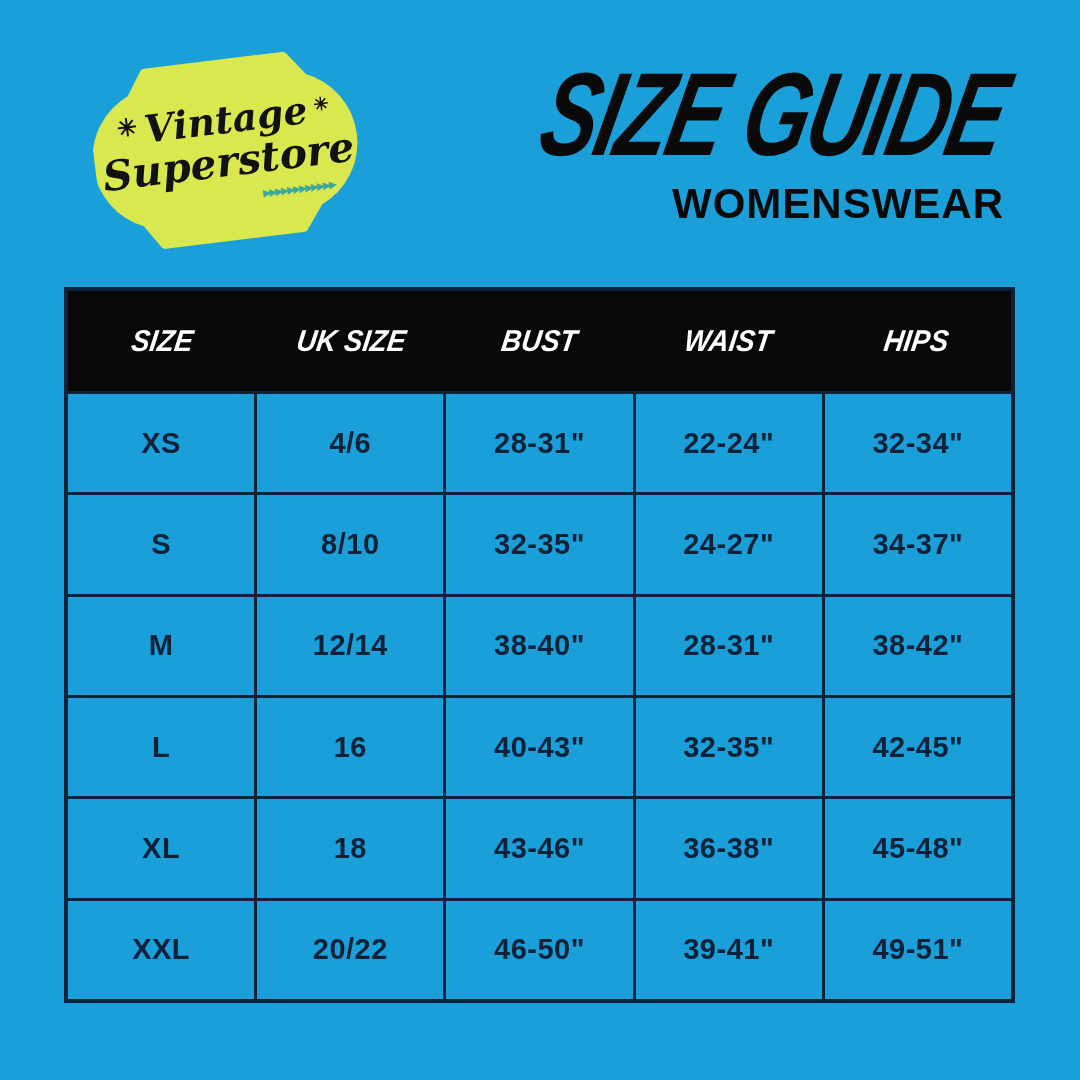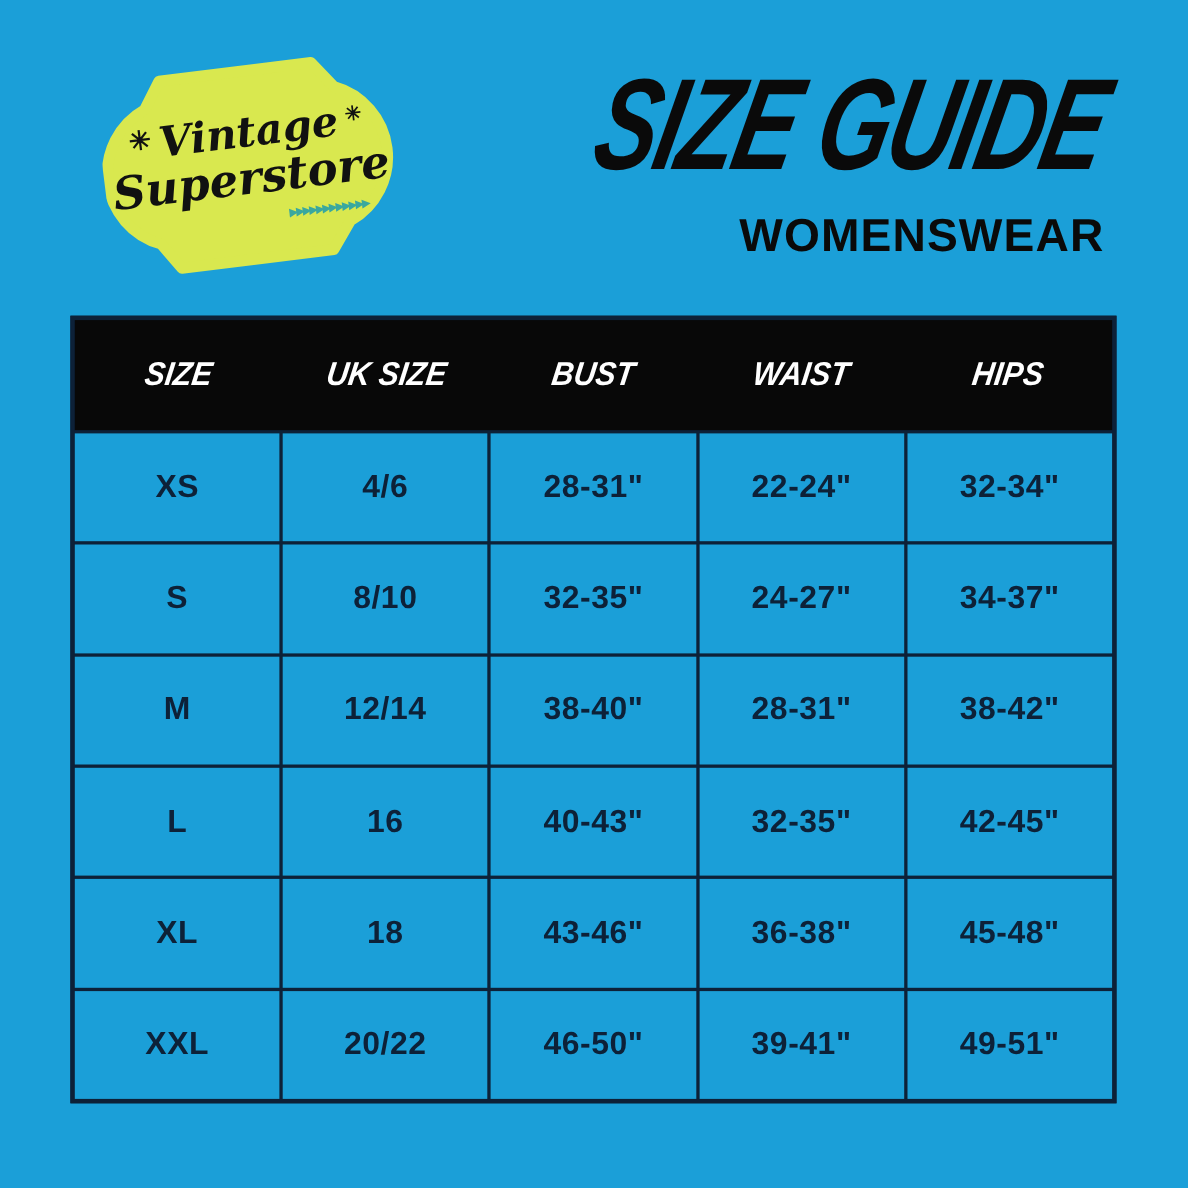--- a/index.html
+++ b/index.html
@@ -61,21 +61,20 @@
     text-align:right; color:var(--title);
   }
   .title-main{
     font-size:118px; line-height:1.1;
     font-weight:bold; font-style:italic;
     letter-spacing:-3px; white-space:nowrap;
     transform:skewX(-12deg) scaleX(.72);
     transform-origin:right center;
   }
   .title-sub{
-    margin-top:10px;
     font-size:42px; font-weight:bold; letter-spacing:1px;
     white-space:nowrap;
   }
 
   
   .size-table{
     position:absolute; left:64px; top:287px;
     width:951px; height:716px;
     background:var(--border);
     border:4px solid var(--border);

